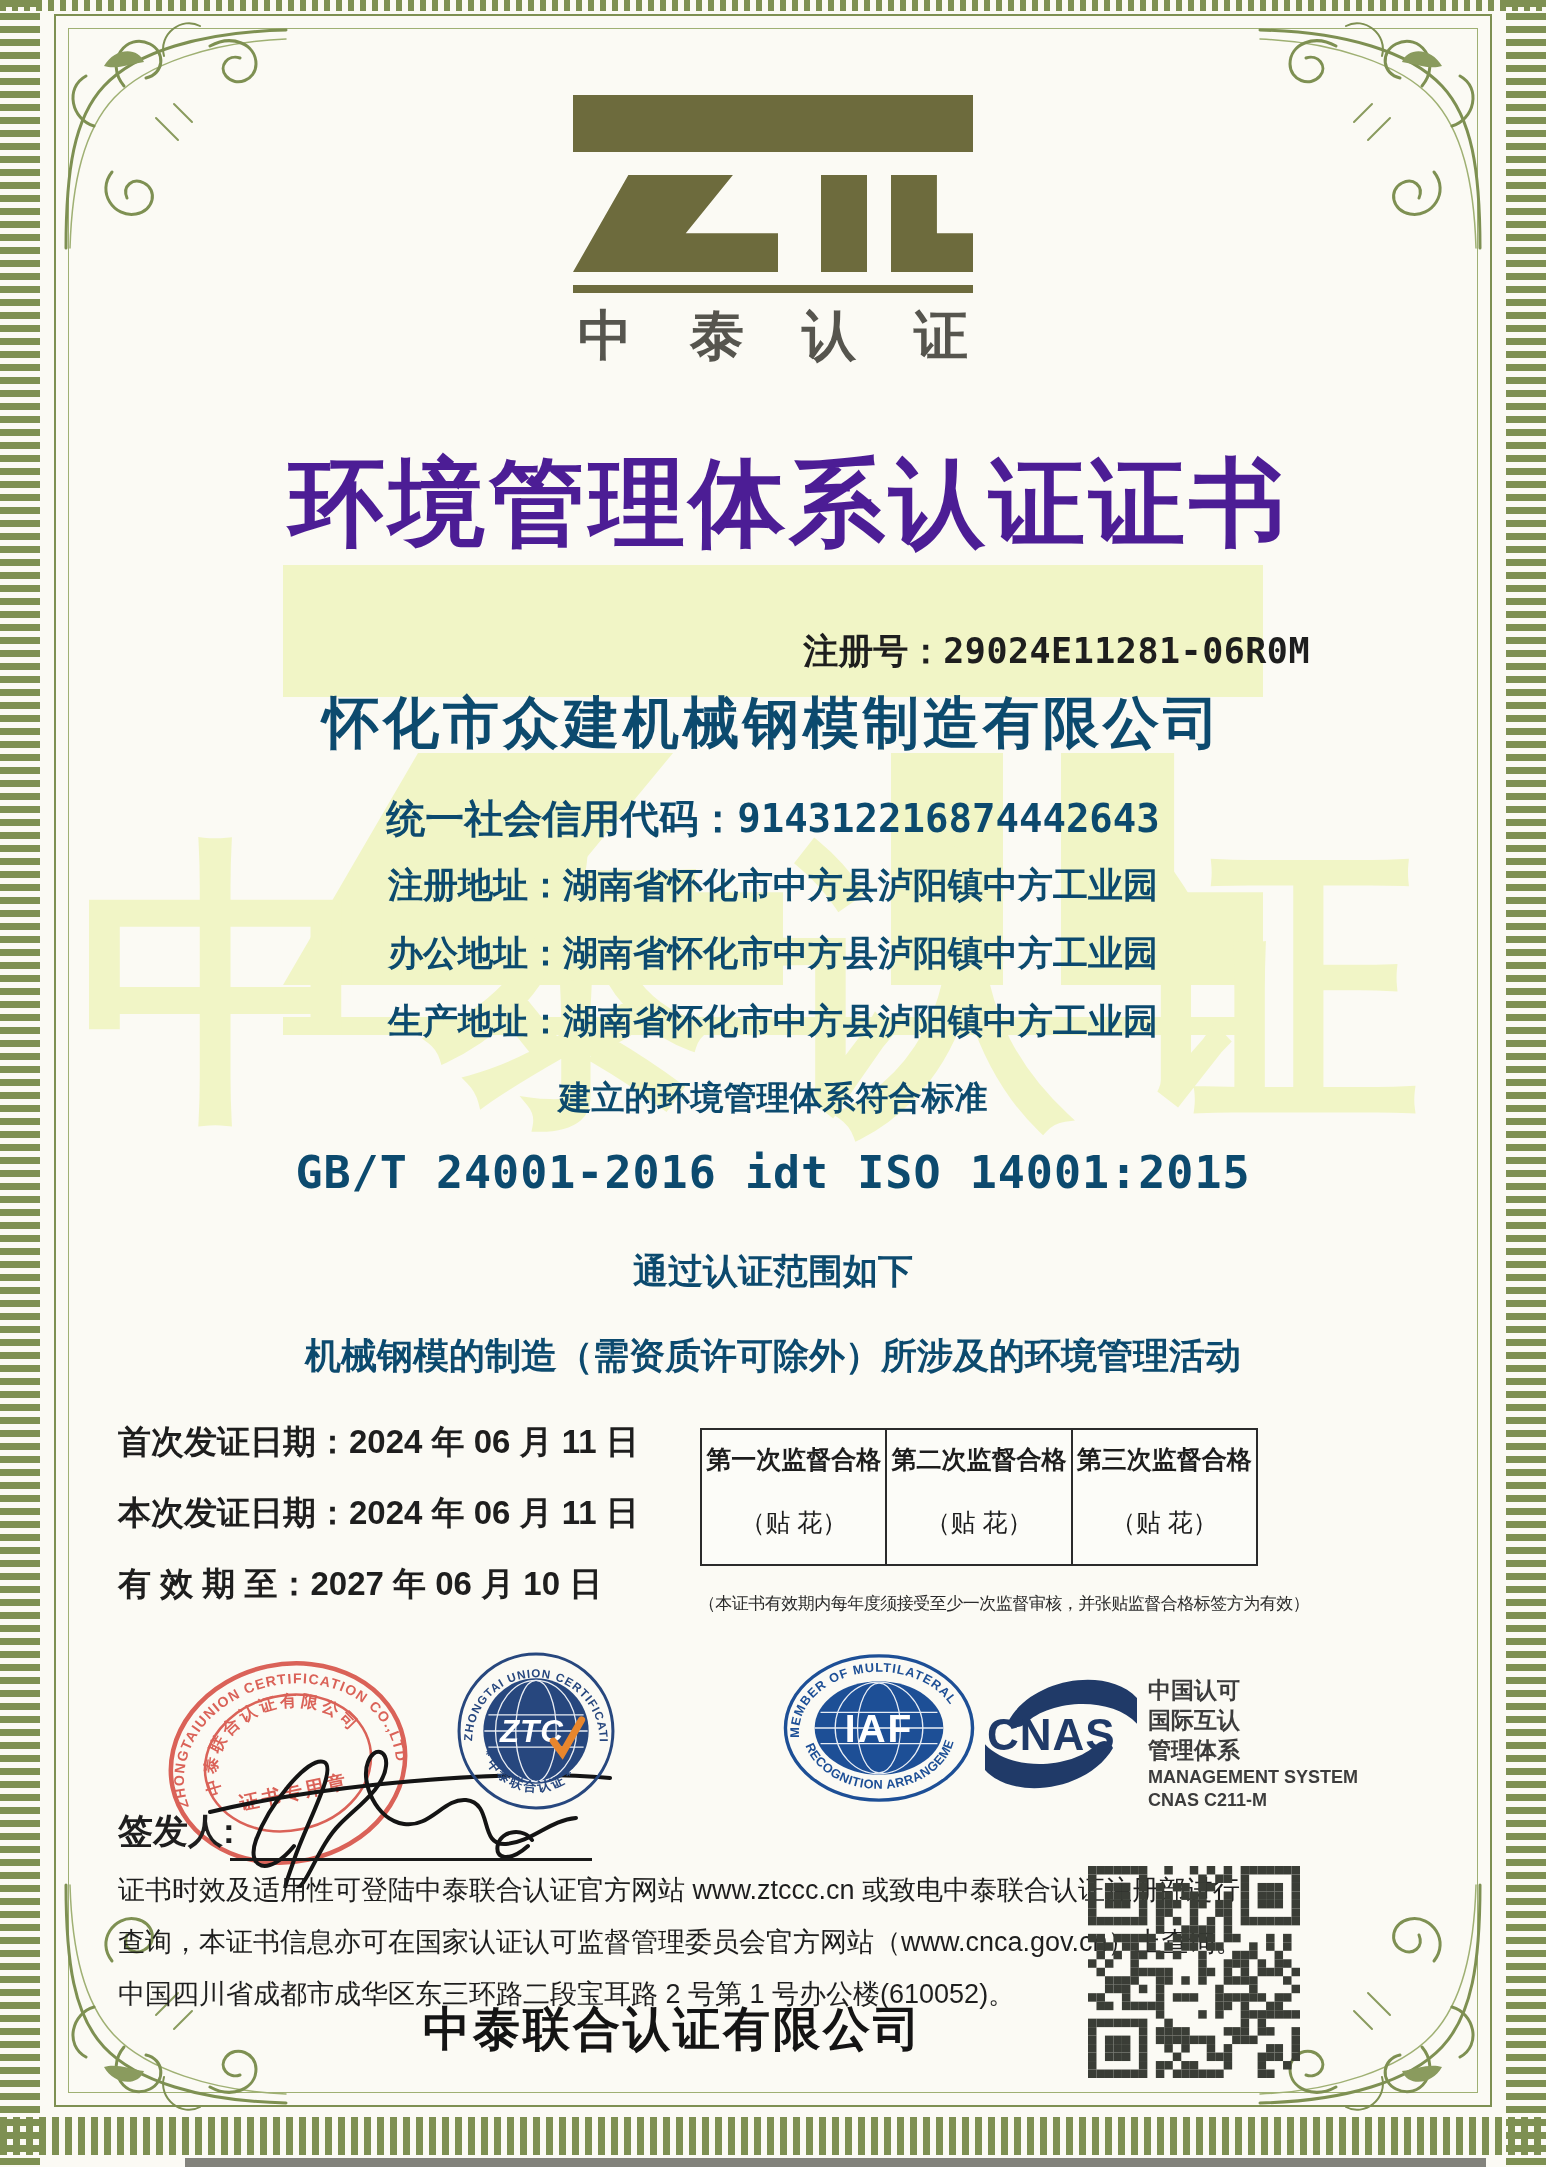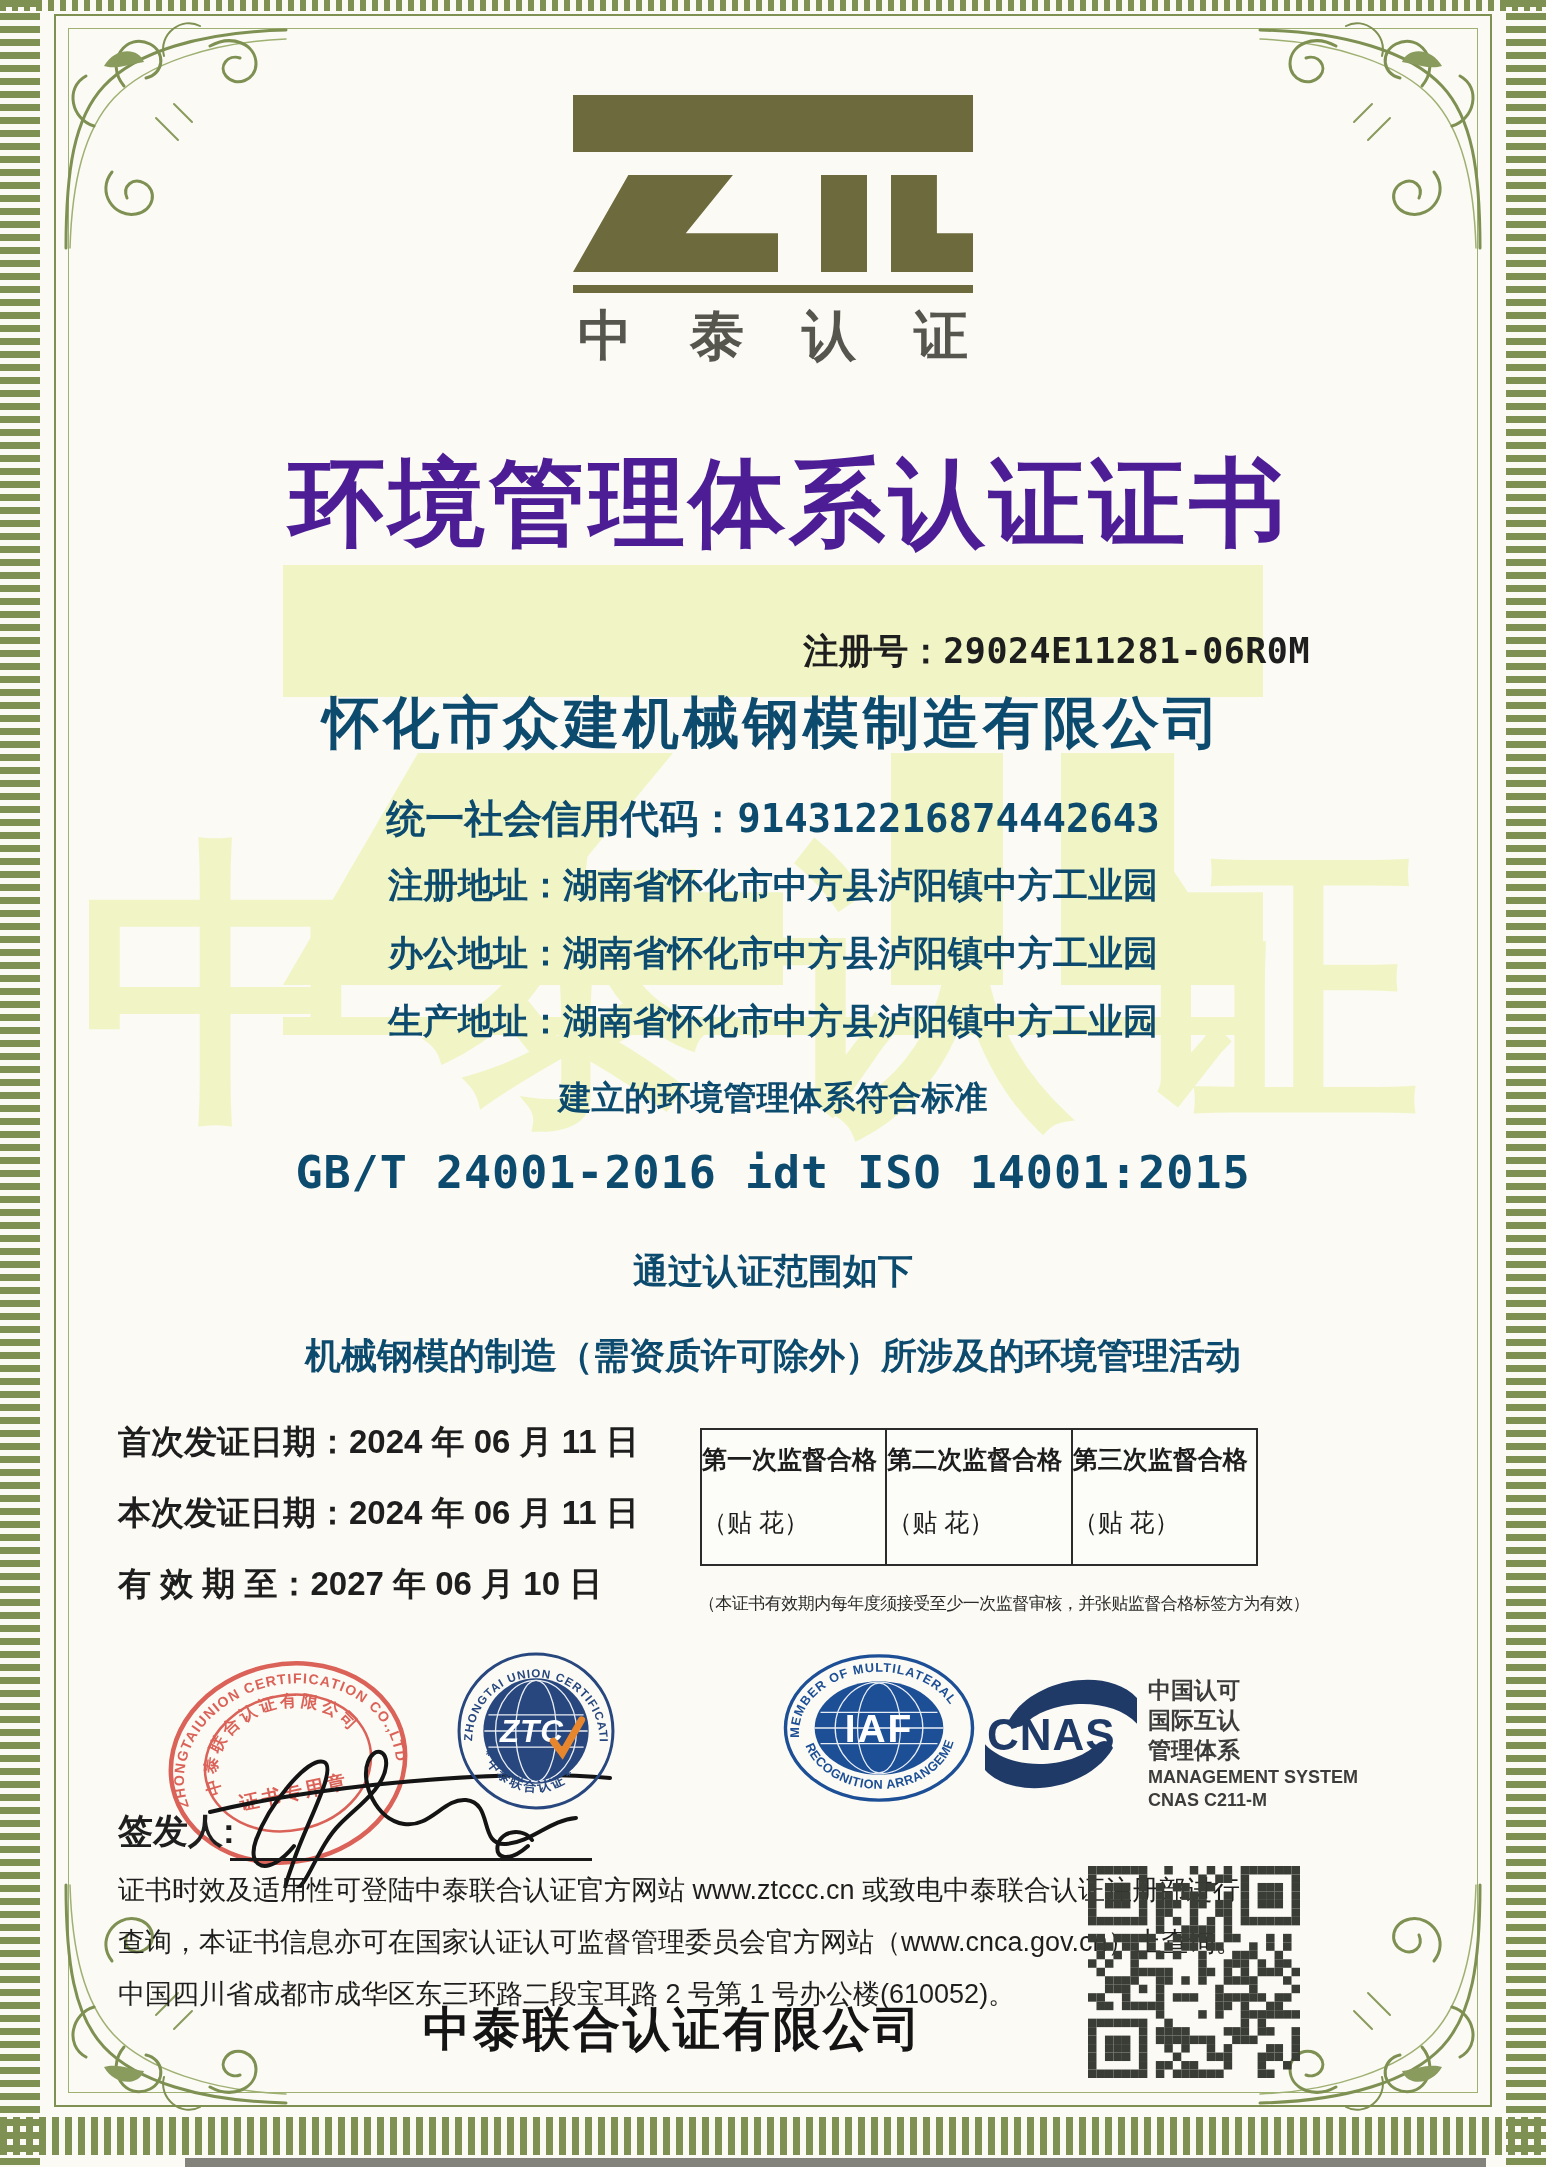--- a/index.html
+++ b/index.html
@@ -69,21 +69,21 @@
   .addr{font-size:35px;font-weight:700;}
   .std-intro{top:1076px;font-size:33px;font-weight:700;}
   .standard{top:1146px;font-size:45px;font-weight:700;
     font-family:"DejaVu Sans Mono","Liberation Mono",monospace;letter-spacing:1px;}
   .scope-intro{top:1248px;font-size:35px;font-weight:700;}
   .scope{top:1332px;font-size:36px;font-weight:700;}
   .dates{position:absolute;left:118px;top:1420px;font-size:33px;font-weight:700;}
   .dates .row{margin-bottom:26px;white-space:nowrap;}
   .sup-table{position:absolute;left:700px;top:1428px;width:558px;height:138px;
     display:flex;border:2px solid #2b2b2b;box-sizing:border-box;background:rgba(255,255,255,.4);}
-  .sup-cell{flex:1;padding-top:13px;font-size:25px;font-weight:600;color:#1d1d1d;}
+  .sup-cell{flex:1;text-align:center;padding-top:13px;font-size:25px;font-weight:600;color:#1d1d1d;}
   .sup-cell + .sup-cell{border-left:2px solid #2b2b2b;}
   .sup-cell .sub{margin-top:30px;font-size:25px;font-weight:500;}
   .sup-note{position:absolute;left:688px;top:1592px;width:632px;text-align:center;
     font-size:17px;letter-spacing:-0.5px;color:#2a2a2a;white-space:nowrap;}
   .stamp{position:absolute;left:162px;top:1656px;width:252px;height:214px;transform:rotate(-12deg);opacity:.92;}
   .stamp-ink{fill:var(--stamp-red);} .stamp-ring{stroke:var(--stamp-red);fill:none;}
   .signature{position:absolute;left:198px;top:1728px;width:430px;height:160px;}
   .issuer-label{position:absolute;left:118px;top:1808px;font-size:35px;font-weight:700;}
   .sig-line{position:absolute;left:230px;top:1858px;width:362px;height:3px;background:#1a1a1a;}
   .seal-ztc{position:absolute;left:455px;top:1650px;width:162px;height:162px;}

